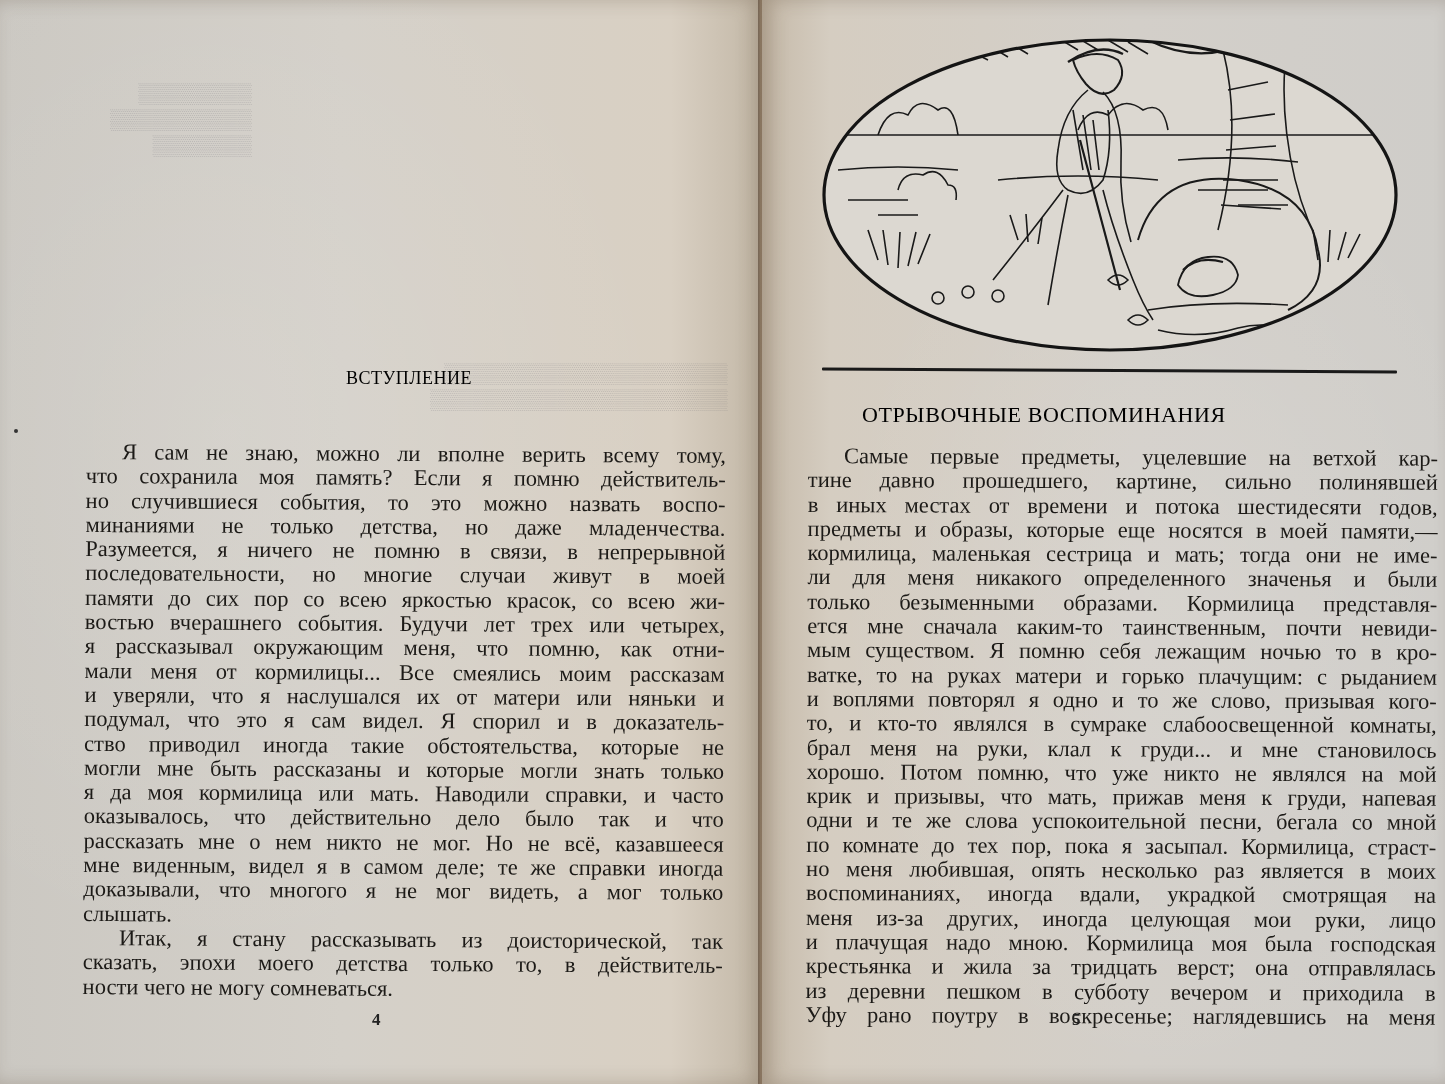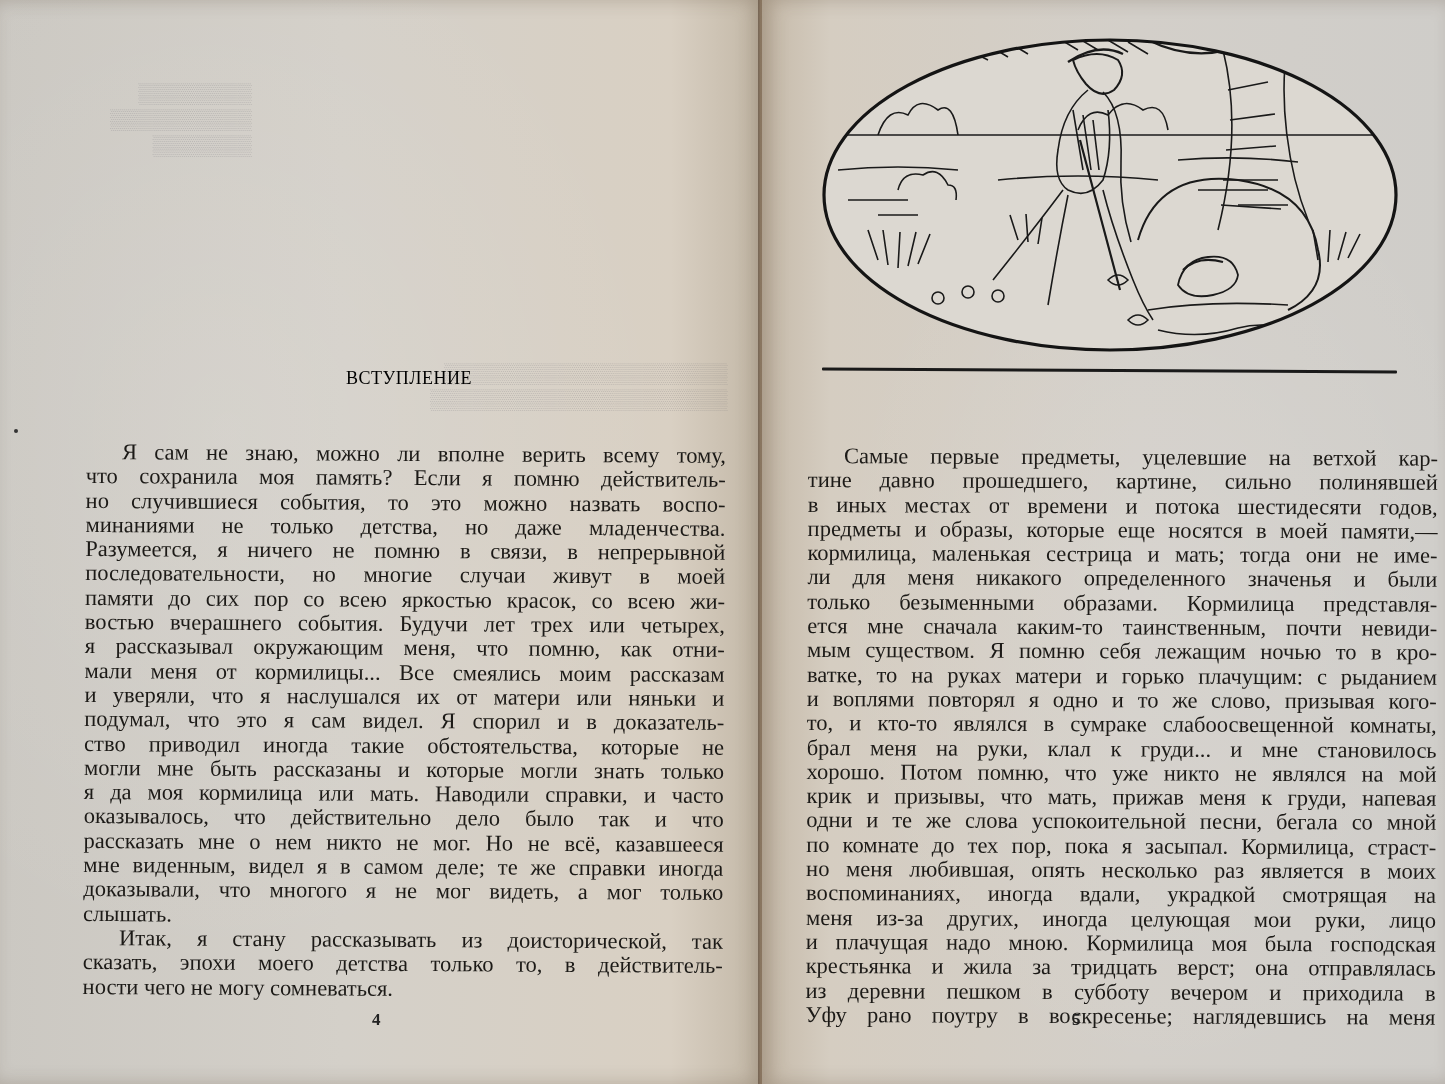--- a/index.html
+++ b/index.html
@@ -162,20 +162,21 @@
         <circle cx="120" cy="268" r="6"></circle>
           <circle cx="150" cy="262" r="6"></circle>
           <circle cx="180" cy="266" r="6"></circle>
       </g>
       <ellipse cx="292" cy="165" rx="286" ry="155" fill="none" stroke="#141414" stroke-width="3.2"></ellipse>
     </svg>
   </div>
 
   <div class="rule"></div>
 
+  <div class="heading heading-right">ОТРЫВОЧНЫЕ ВОСПОМИНАНИЯ</div>
 
   <div class="text text-right">
     <span class="line indent">Самые первые предметы, уцелевшие на ветхой кар-</span>
     <span class="line">тине давно прошедшего, картине, сильно полинявшей</span>
     <span class="line">в иных местах от времени и потока шестидесяти годов,</span>
     <span class="line">предметы и образы, которые еще носятся в моей памяти,—</span>
     <span class="line">кормилица, маленькая сестрица и мать; тогда они не име-</span>
     <span class="line">ли для меня никакого определенного значенья и были</span>
     <span class="line">только безыменными образами. Кормилица представля-</span>
     <span class="line">ется мне сначала каким-то таинственным, почти невиди-</span>

